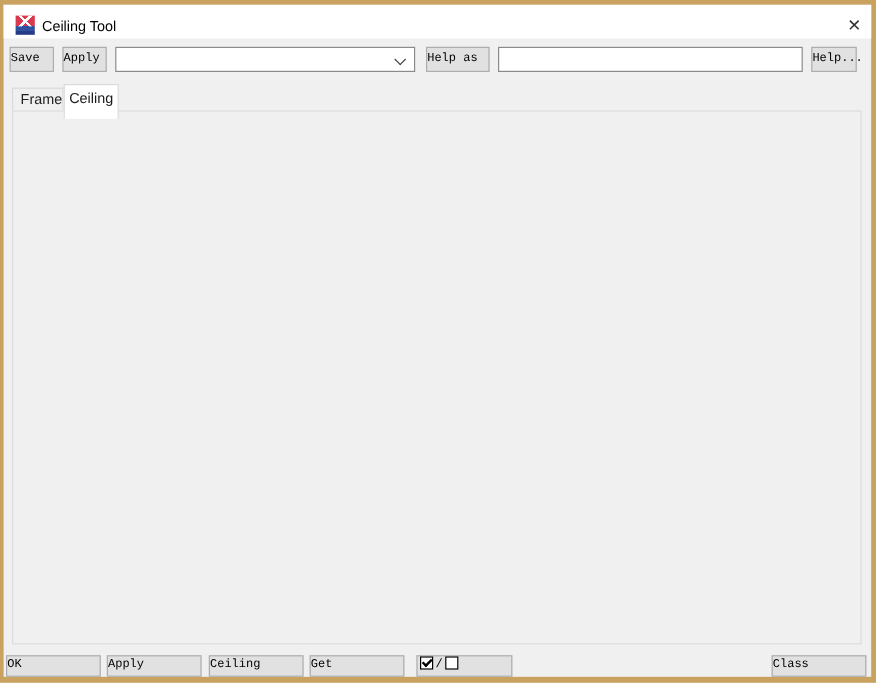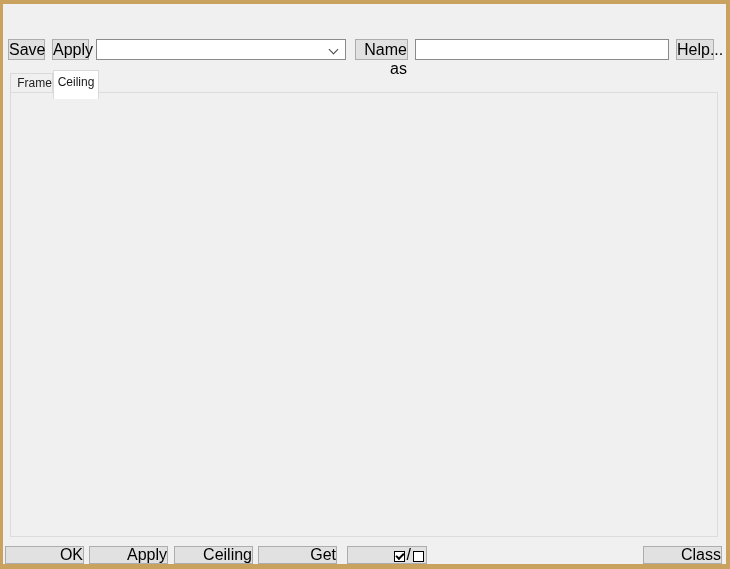--- a/index.html
+++ b/index.html
@@ -11,22 +11,22 @@
   .titlebar { left:3px; top:4px; width:723px; height:28px; background:#ffffff; }
   .app-icon { left:10px; top:9px; width:16px; height:16px;
               background:linear-gradient(180deg,#d93a50 0 56%,#3050a0 56% 78%,#273c88 78% 100%); }
   .app-icon::before { content:""; position:absolute; left:0; top:0; width:16px; height:9px;
               background:
                 linear-gradient(45deg,  transparent 44%, #ffffff 44% 56%, transparent 56%),
                 linear-gradient(-45deg, transparent 44%, #ffffff 44% 56%, transparent 56%); }
   .title-text { left:32px; top:11px; font-size:12px; color:#000; }
   .close-btn { left:695px; top:6px; width:28px; height:22px; text-align:center; line-height:22px;
                font-size:14px; color:#333; cursor:pointer; }
-  .btn { background:#e1e1e1; border:1px solid #adadad; text-align:right; font-size:16px;
-         color:#000; line-height:18px; cursor:pointer; font-family:Liberation Sans, sans-serif; }
+  .btn { background:#e1e1e1; border:1px solid #adadad; text-align:left; font-size:10px;
+         color:#000; line-height:18px; cursor:pointer; font-family:Liberation Mono, monospace; }
   .tb-btn { top:39px; height:21px; line-height:19px; }
   .field, .combo { background:#ffffff; border:1px solid #8a8a8a; }
   .tb-combo { left:96px; top:39px; width:250px; height:21px; }
   .tb-input { left:415px; top:39px; width:254px; height:21px; font-size:12px; padding:0 4px;
               font-family:"Liberation Sans",sans-serif; }
   .chev { position:absolute; right:8px; top:6px; width:7px; height:7px;
           border-right:1px solid #444; border-bottom:1px solid #444; transform:rotate(45deg); }
   .tab { border:1px solid #d9d9d9; border-bottom:none; text-align:center; font-size:12px; cursor:pointer; }
   .tab-frame { left:10px; top:73px; width:43px; height:19px; background:#f0f0f0; line-height:19px; color:#222;padding-left:6px; }
   .tab-ceiling { left:53px; top:70px; width:46px; height:29px; background:#fff; line-height:22px; z-index:3; }
@@ -59,28 +59,33 @@
   .mini-cb.checked::after { content:""; position:absolute; left:1px; top:1px; width:6px; height:3px;
              border-left:2px solid #000; border-bottom:2px solid #000; transform:rotate(-45deg); }
 </style>
 </head>
 <body>
 
 <div class="screen">
 
   <div class="abs dialog-bg"></div>
 
+  <div class="abs titlebar">
+    <div class="abs app-icon"></div>
+    <div class="abs title-text">Ceiling Tool</div>
+    <div class="abs close-btn">✕</div>
+  </div>
 
   <div class="abs btn tb-btn" style="left:8px;width:37px;">Save</div>
   <div class="abs btn tb-btn" style="left:52px;width:37px;">Apply</div>
   <div class="abs combo tb-combo">
     <span class="val" style="position:absolute;left:6px;top:3px;"></span>
     <span class="chev"></span>
   </div>
-  <div class="abs btn tb-btn" style="left:355px;width:53px;">Name as</div>
+  <div class="abs btn tb-btn" style="left:355px;width:53px;">Help as</div>
   <input class="abs field tb-input" value="" style="">
   <div class="abs btn tb-btn" style="left:676px;width:38px;">Help...</div>
 
   <div class="abs tab tab-frame">Frame</div>
   <div class="abs tab tab-ceiling">Ceiling</div>
   <div class="abs tab-panel"></div>
 
   <span class="cb checked" style="left:32px;top:106px;"></span>
   <span class="abs" style="left:51px;top:107px;">Ceiling type</span>
   <div class="abs combo dropdown">

